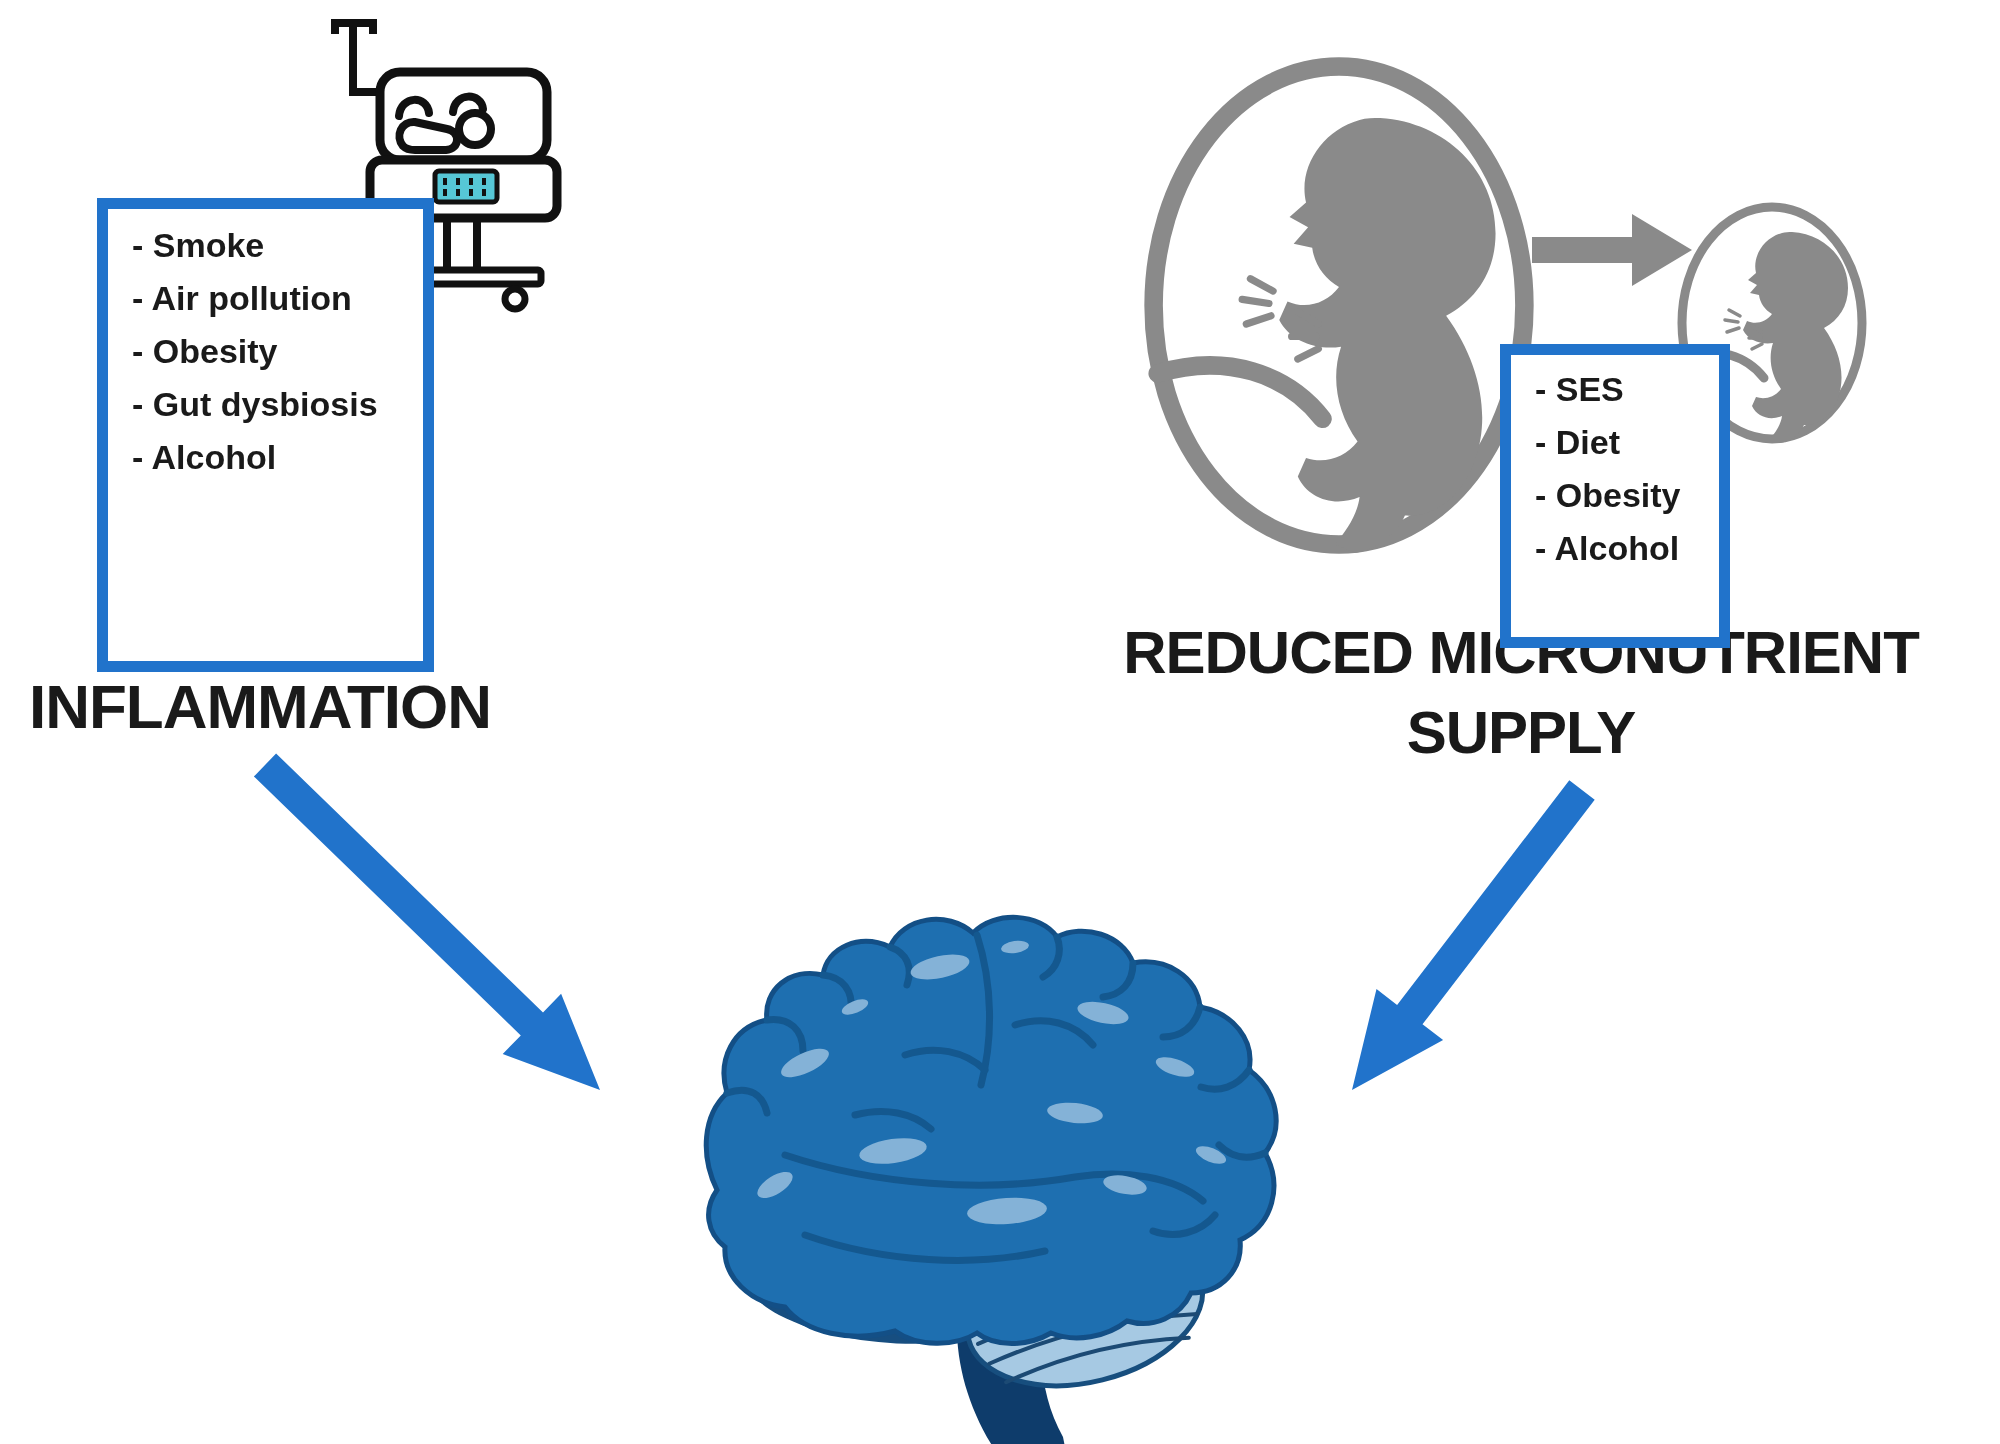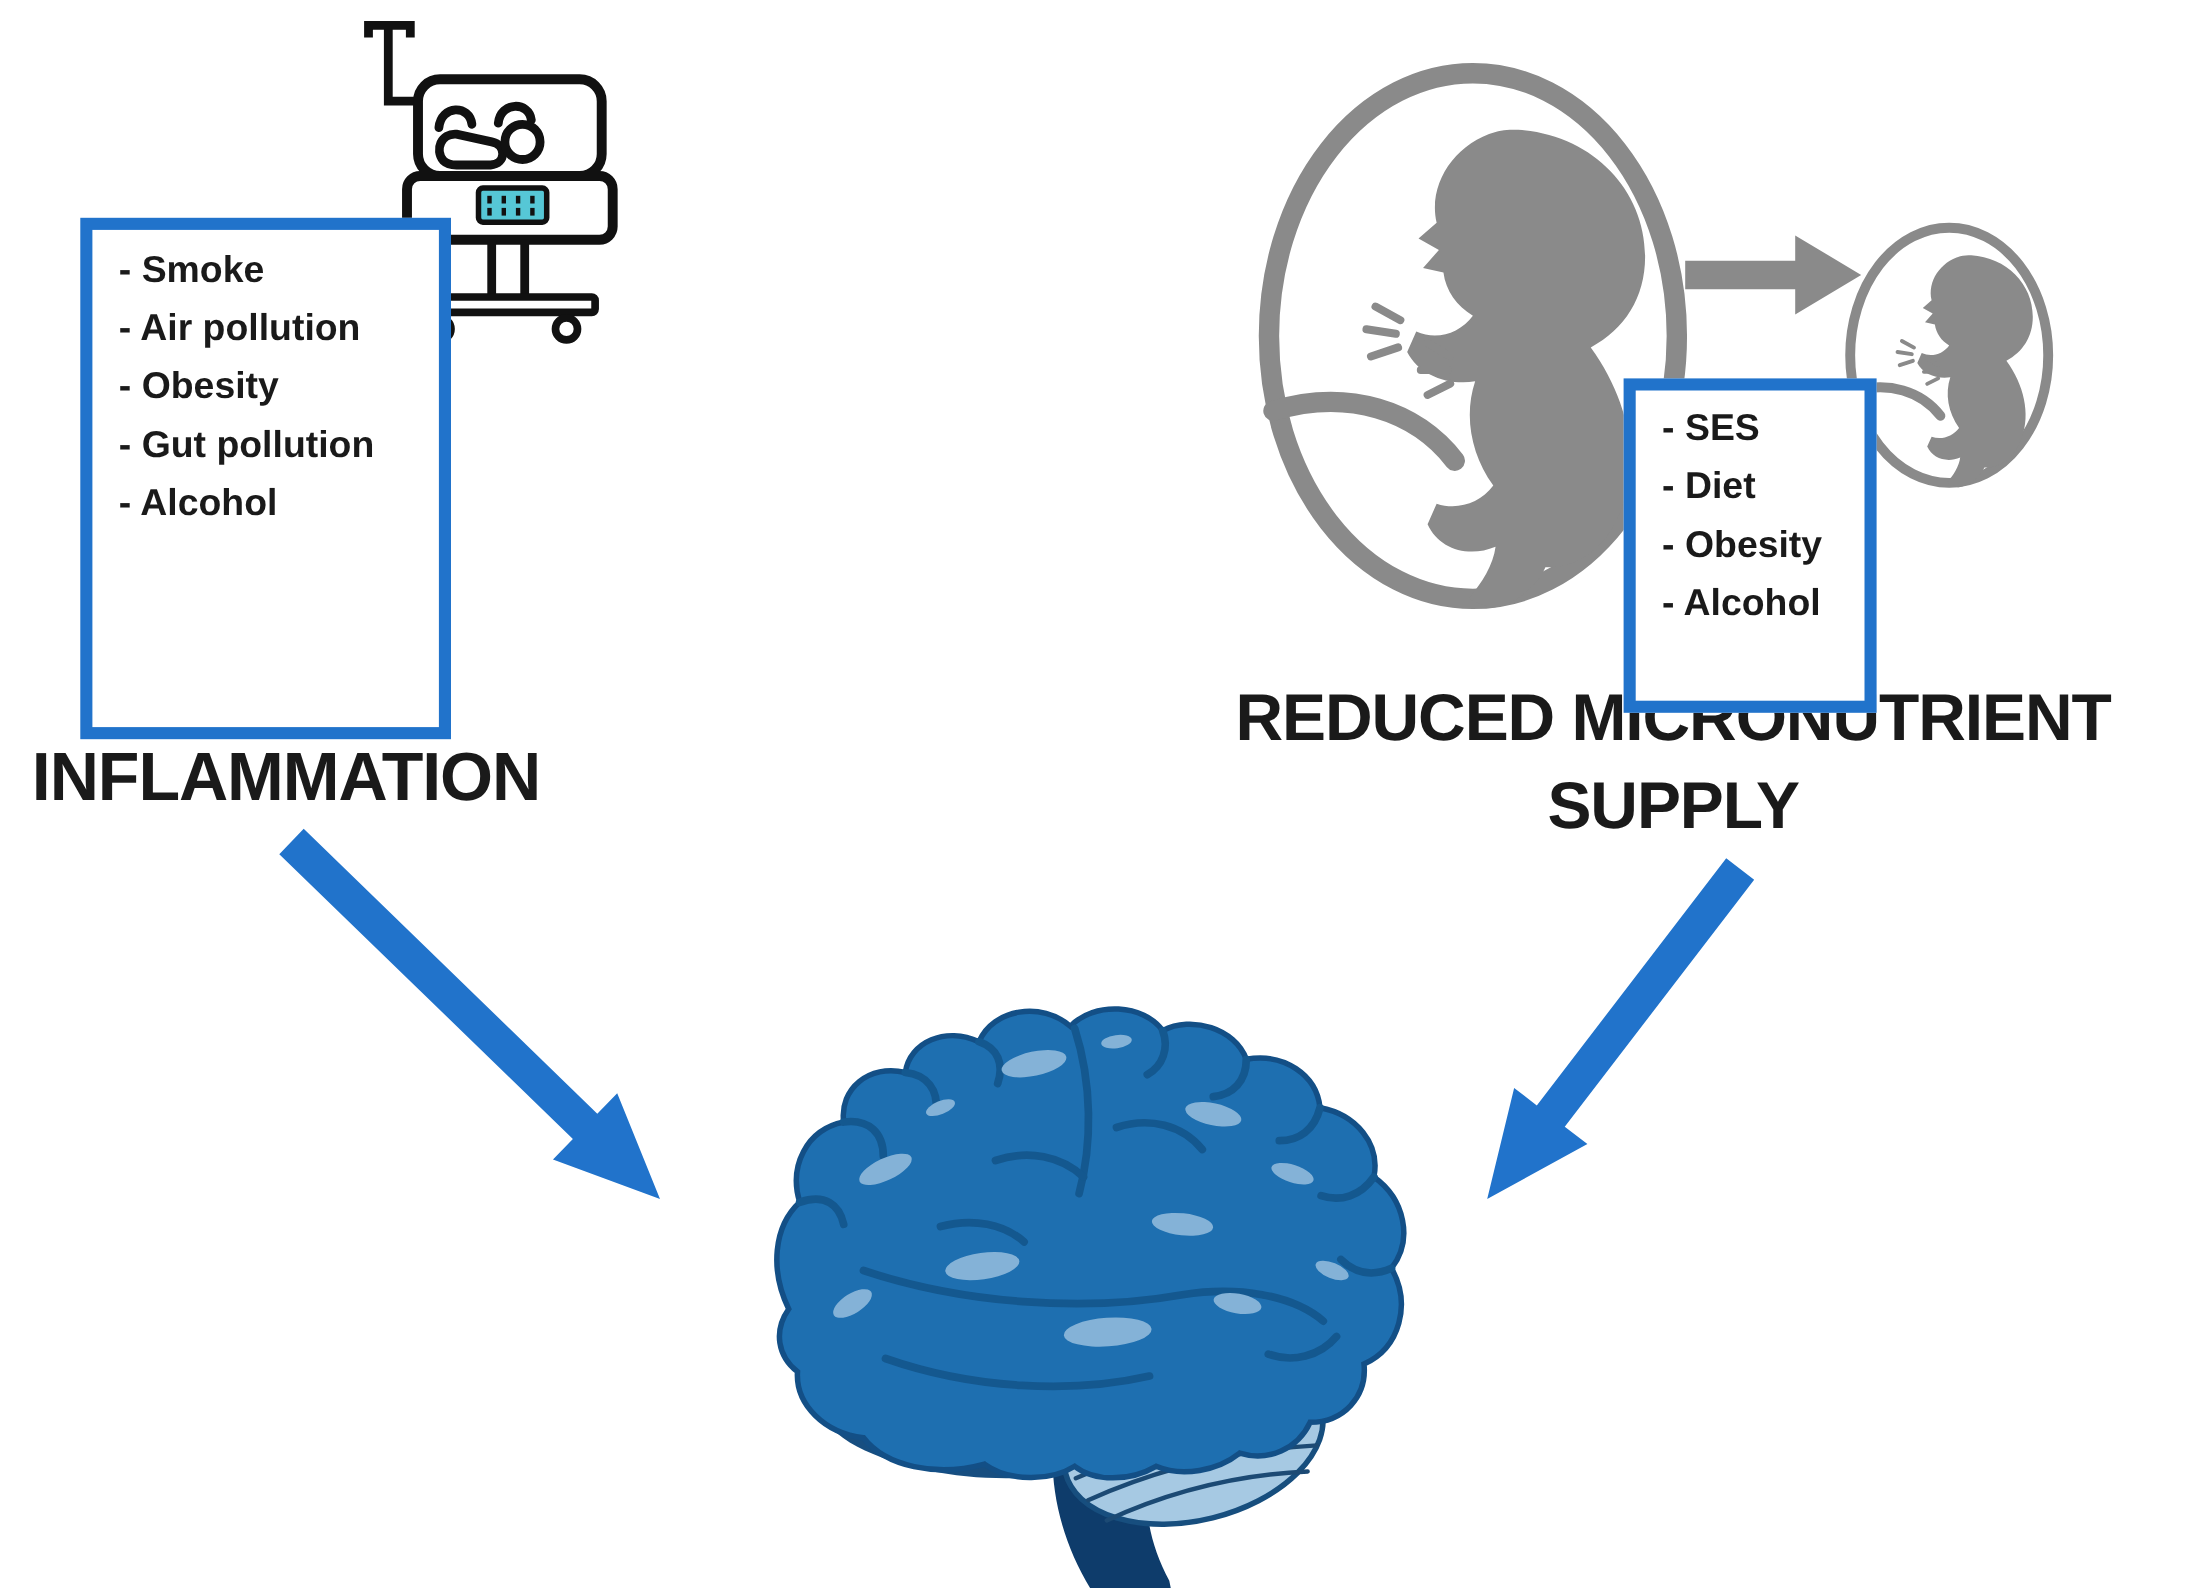--- a/index.html
+++ b/index.html
@@ -3,21 +3,21 @@
 <meta charset="utf-8">
 <style>
   html,body{margin:0;padding:0;background:#fff;}
   #stage{
     position:relative;width:2000px;height:1444px;background:#fff;overflow:hidden;
     font-family:"Liberation Sans", sans-serif;color:var(--text_black,#1a1a1a);
   }
   
   .blue-box{
     position:absolute;background:#fff;border:11px solid var(--accent_blue,#2173cb);
-    box-sizing:border-box;z-index:30;
+    box-sizing:border-box;z-index:30;margin-left:24px;
   }
   .risk-list{padding:10px 0 0 24px;}
   .risk-item{
     font-weight:bold;font-size:34px;line-height:53px;white-space:nowrap;
     color:var(--text_black,#1a1a1a);
   }
   .big-label{
     position:absolute;font-weight:bold;color:var(--text_black,#1a1a1a);
     text-align:center;z-index:25;letter-spacing:-1px;
   }
@@ -186,21 +186,21 @@
     <polygon class="blue-fill" points="253.9,776.5 276.1,753.5 543.0,1012.4 561.1,993.8 600,1090 502.7,1054.0 520.8,1035.4"></polygon>
 
     <polygon class="blue-fill" points="1569.3,780.3 1594.7,799.7 1422.5,1024.3 1443.1,1040.1 1352,1090 1376.5,989.1 1397.1,1004.9"></polygon>
   </svg>
 
   <div class="blue-box" style="left:73px;top:198px;width:337px;height:474px;">
     <div class="risk-list">
         <div class="risk-item">- Smoke</div>
         <div class="risk-item">- Air pollution</div>
         <div class="risk-item">- Obesity</div>
-        <div class="risk-item">- Gut pollution</div>
+        <div class="risk-item">- Gut dysbiosis</div>
         <div class="risk-item">- Alcohol</div>
       </div>
   </div>
   <div id="inflammation-label" class="big-label">INFLAMMATION</div>
 
   <div class="blue-box" style="left:1476px;top:344px;width:230px;height:304px;">
     <div class="risk-list" style="padding-top:8px;">
         <div class="risk-item">- SES</div>
         <div class="risk-item">- Diet</div>
         <div class="risk-item">- Obesity</div>

